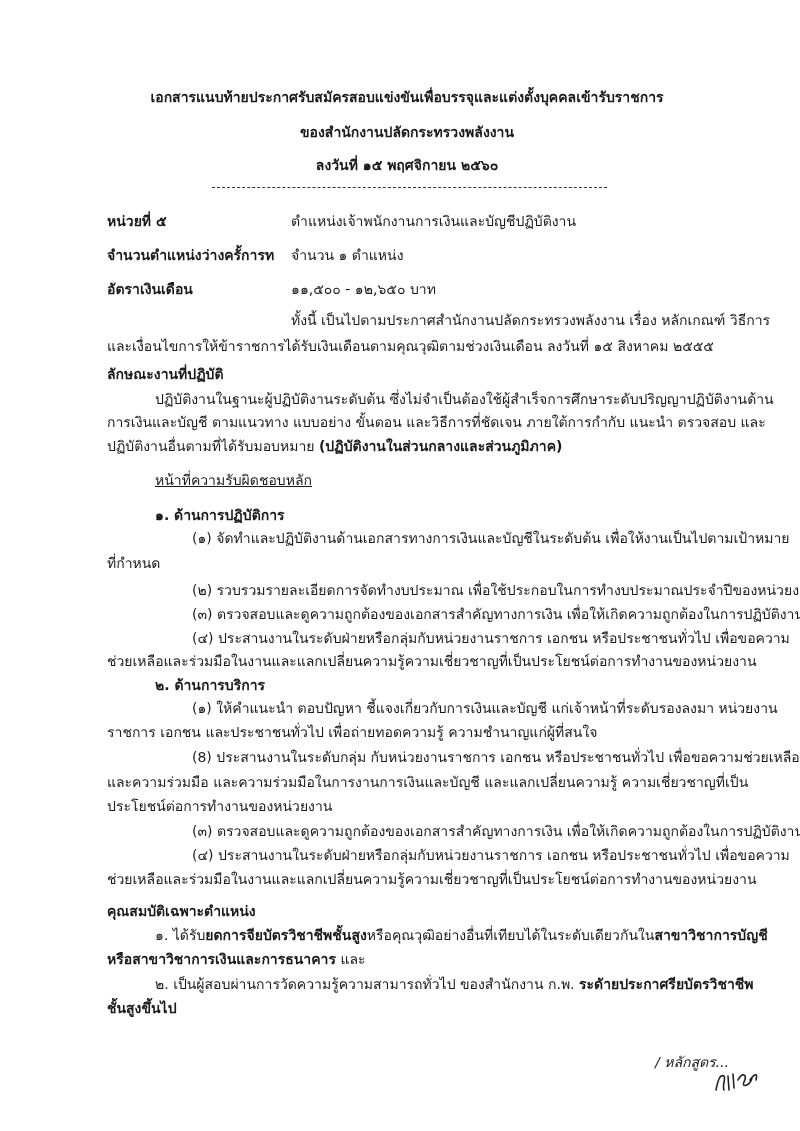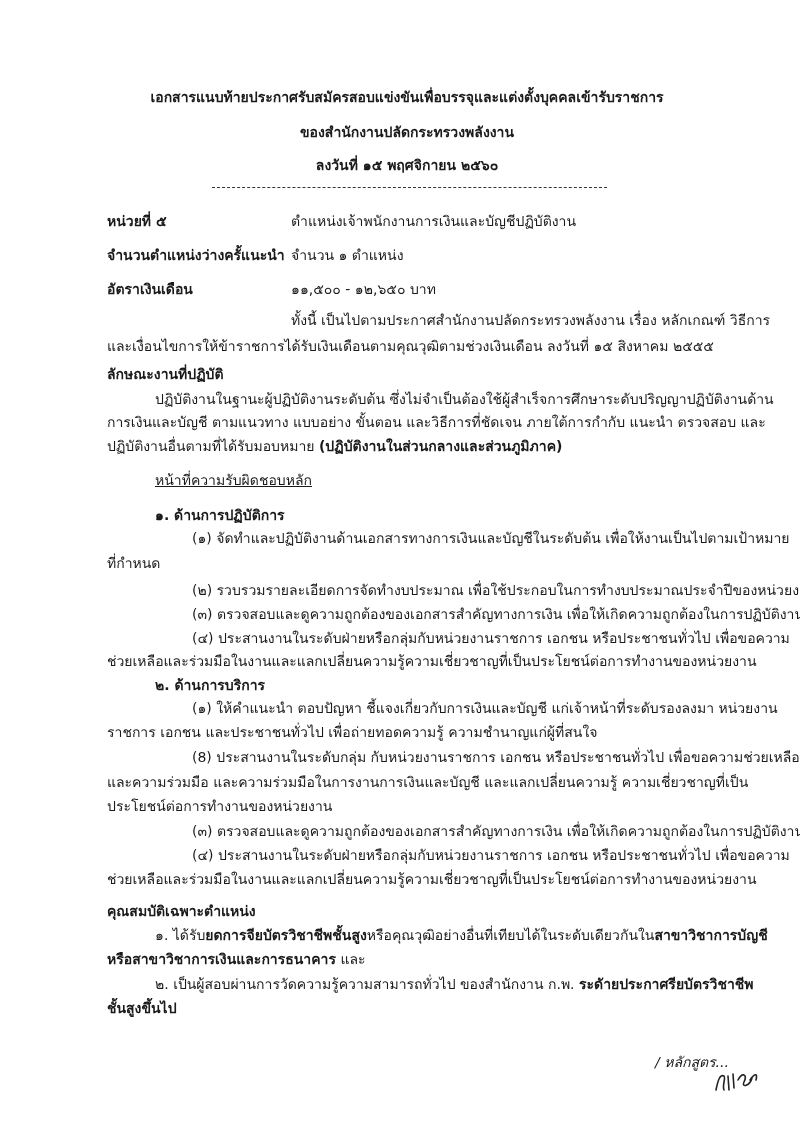--- a/index.html
+++ b/index.html
@@ -26,21 +26,21 @@
 <div class="page">
 
   <div class="t center title" style="top:80px;">เอกสารแนบท้ายประกาศรับสมัครสอบแข่งขันเพื่อบรรจุและแต่งตั้งบุคคลเข้ารับราชการ</div>
   <div class="t center title" style="top:115px;">ของสำนักงานปลัดกระทรวงพลังงาน</div>
   <div class="t center title" style="top:148px;">ลงวันที่ ๑๕ พฤศจิกายน ๒๕๖๐</div>
   <div class="rule"></div>
 
   <div class="t b" style="left:100px; top:204px;">หน่วยที่ ๕</div>
   <div class="t" style="left:284px; top:204px;">ตำแหน่งเจ้าพนักงานการเงินและบัญชีปฏิบัติงาน</div>
 
-  <div class="t b" style="left:100px; top:238px;">จำนวนตำแหน่งว่างครั้แนะนำ</div>
+  <div class="t b" style="left:100px; top:238px;">จำนวนตำแหน่งว่างครั้การท</div>
   <div class="t" style="left:284px; top:238px;">จำนวน ๑ ตำแหน่ง</div>
 
   <div class="t b" style="left:100px; top:272px;">อัตราเงินเดือน</div>
   <div class="t" style="left:284px; top:272px;">๑๑,๕๐๐ - ๑๒,๖๕๐ บาท</div>
 
   <div class="t" style="left:284px; top:303px;">ทั้งนี้ เป็นไปตามประกาศสำนักงานปลัดกระทรวงพลังงาน เรื่อง หลักเกณฑ์ วิธีการ</div>
   <div class="t" style="left:100px; top:329px;">และเงื่อนไขการให้ข้าราชการได้รับเงินเดือนตามคุณวุฒิตามช่วงเงินเดือน ลงวันที่ ๑๕ สิงหาคม ๒๕๕๕</div>
 
   <div class="t b" style="left:100px; top:357px;">ลักษณะงานที่ปฏิบัติ</div>
   <div class="t" style="left:100px; top:405px;">การเงินและบัญชี ตามแนวทาง แบบอย่าง ขั้นตอน และวิธีการที่ชัดเจน ภายใต้การกำกับ แนะนำ ตรวจสอบ และ</div>

